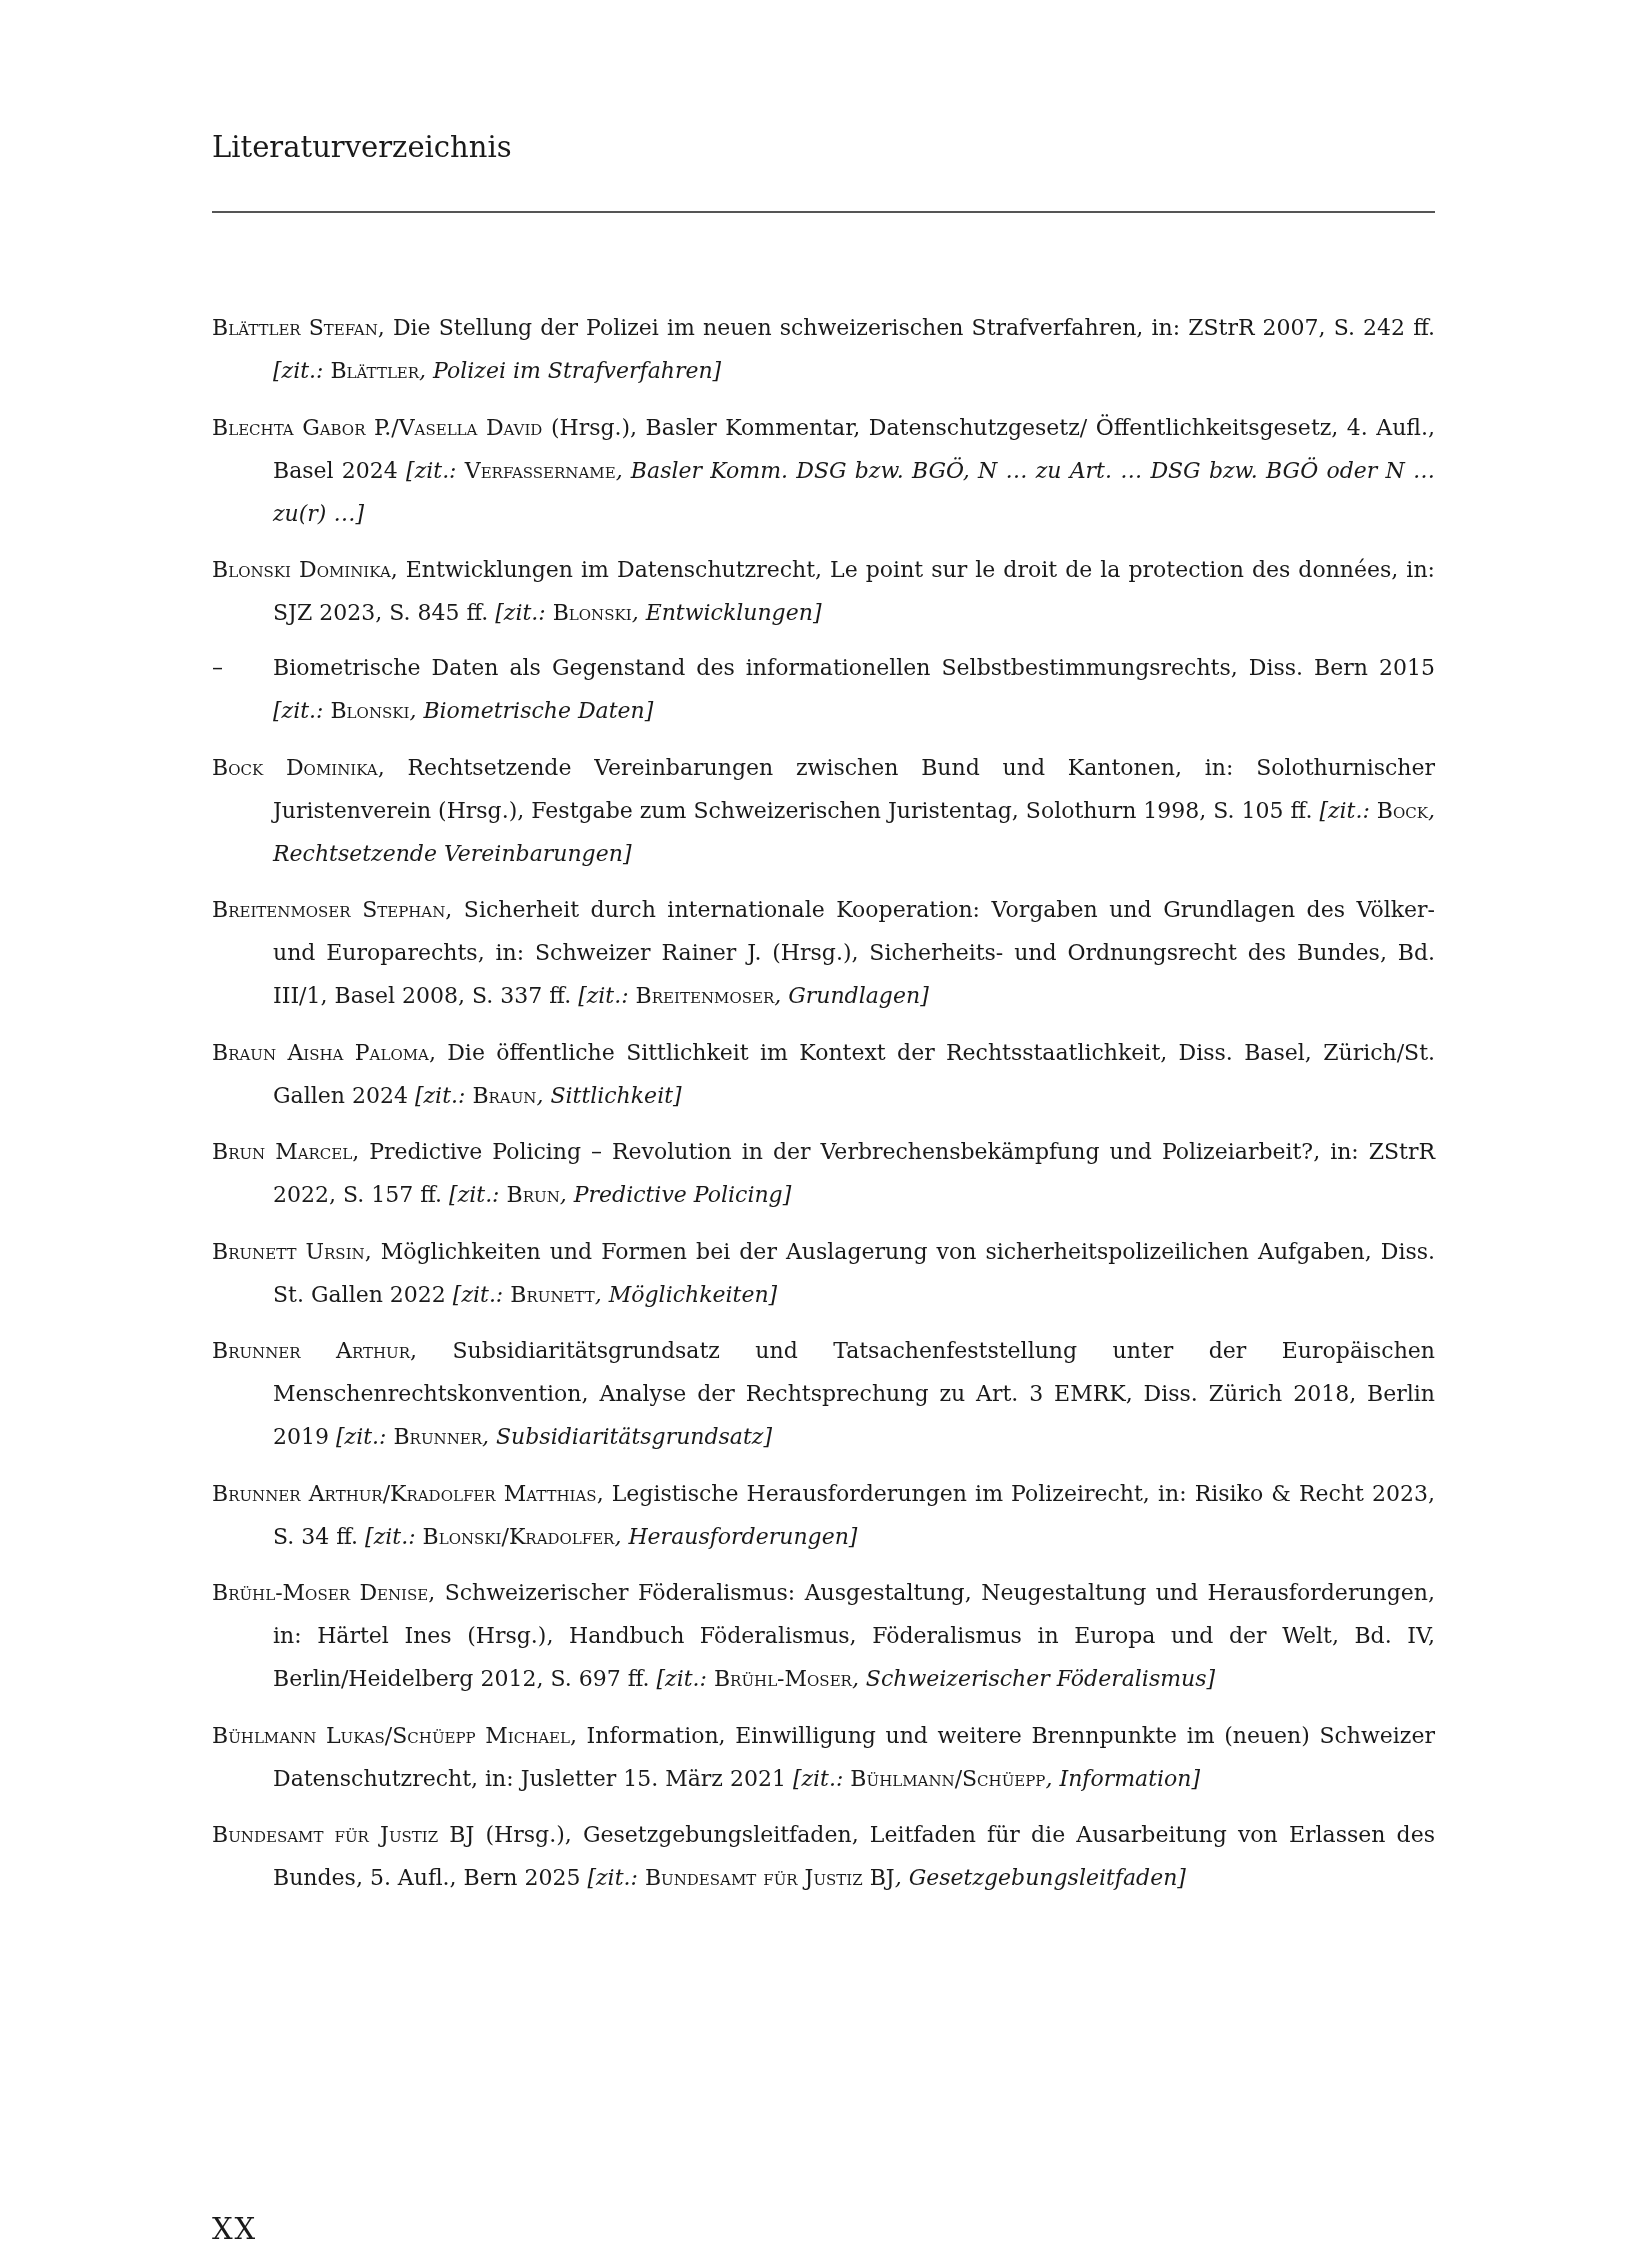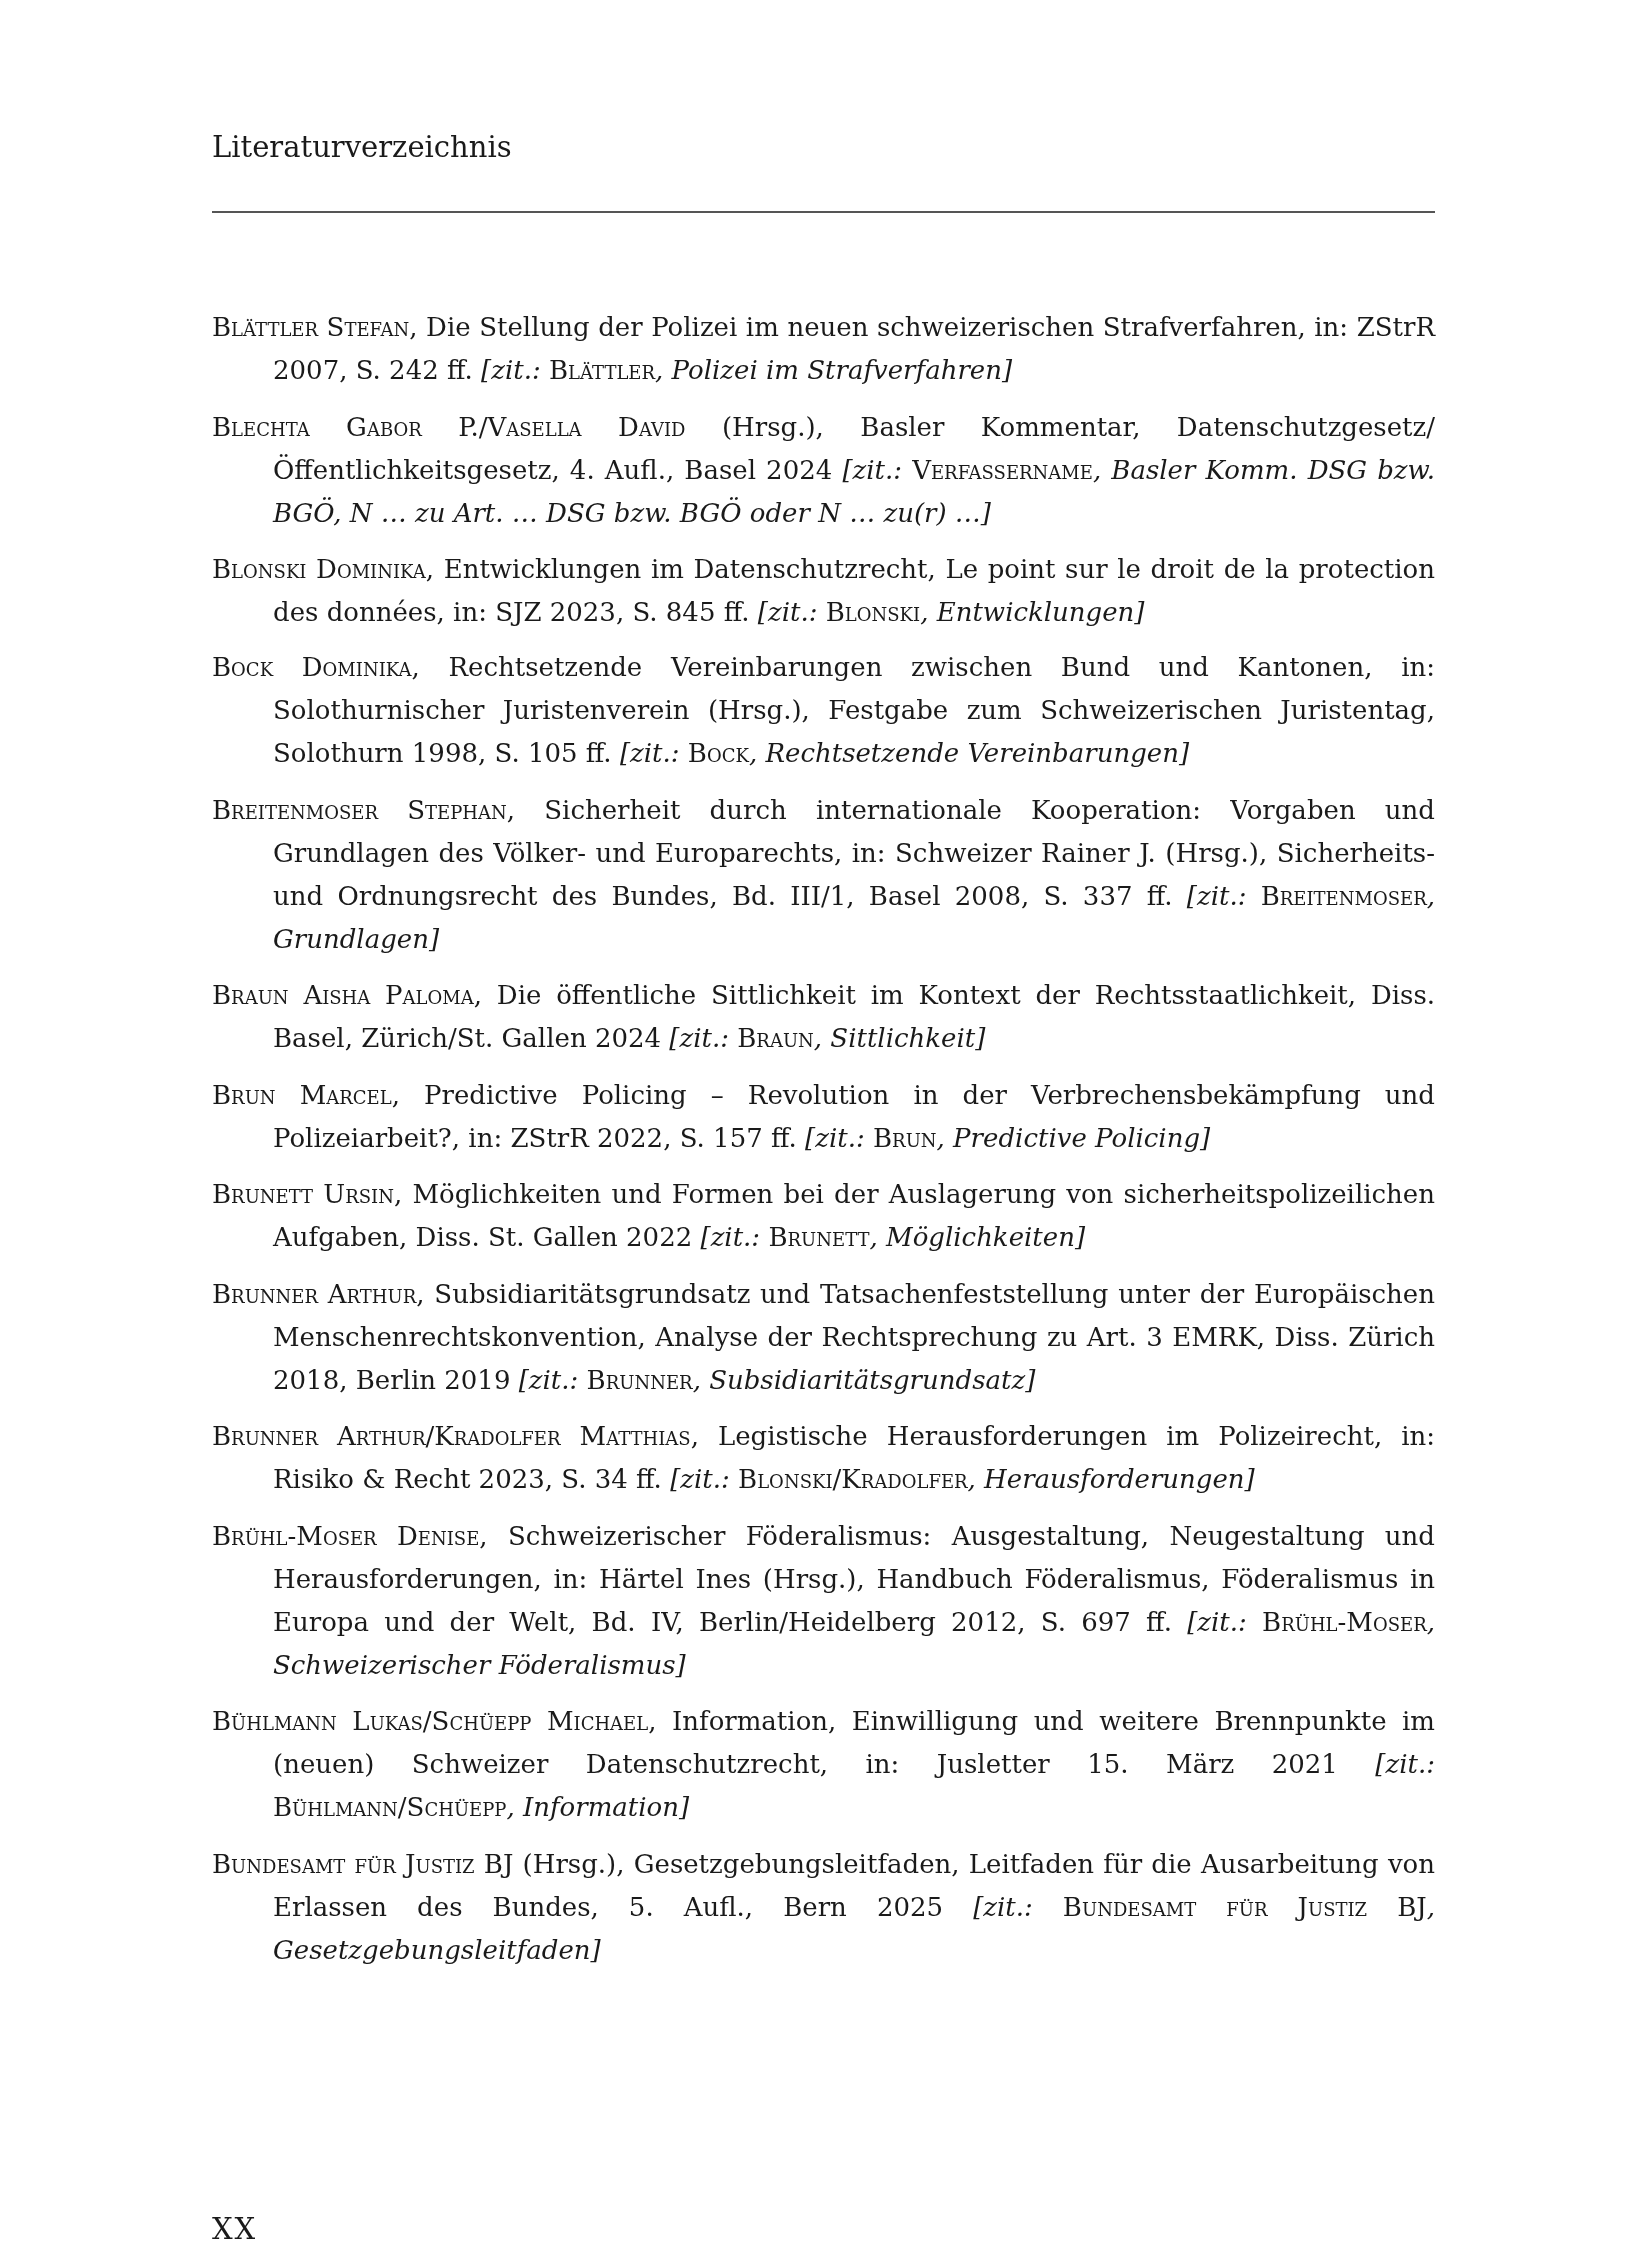--- a/index.html
+++ b/index.html
@@ -1,35 +1,36 @@
 <!DOCTYPE html>
 <html style="font-size:7.2px"><head>
 <meta charset="utf-8">
 <style>
   html,body{margin:0;padding:0;background:#fff;}
   body{width:1647px;height:2392px;position:relative;overflow:hidden;font-family:"DejaVu Serif","Liberation Serif",serif;color:#1a1a1a;}
   .header{position:absolute;left:212px;top:130px;font-size:29px;}
   .rule{position:absolute;left:212px;top:211px;width:1223px;height:1.8px;background:#555;}
-  .bib{position:absolute;left:212px;top:306px;width:1223px;font-size:26px;line-height:43px;}
+  .bib{position:absolute;left:212px;top:306px;width:1223px;font-size:22px;line-height:43px;}
   .entry{text-align:justify;padding-left:61px;text-indent:-61px;margin-bottom:13.5px;hyphens:none;}
   .entry.dash{position:relative;}
   .sc{font-variant:small-caps;}
   .it{font-style:italic;}
   .pageno{position:absolute;left:212px;top:2212px;font-size:29px;letter-spacing:1.8px;}
 </style>
 </head>
 <body>
 
 <div class="header">Literaturverzeichnis</div>
 <div class="rule"></div>
 
 <div class="bib">
   <div class="entry"><span class="sc">Blättler Stefan</span><span>, Die Stellung der Polizei im neuen schweizerischen Strafverfahren, in: ZStrR 2007, S. 242 ff. </span><span class="it">[zit.: </span><span class="sc">Blättler</span><span class="it">, Polizei im Strafverfahren]</span></div>
   <div class="entry"><span class="sc">Blechta Gabor P./Vasella David</span><span> (Hrsg.), Basler Kommentar, Datenschutzgesetz/ Öffentlichkeitsgesetz, 4. Aufl., Basel 2024 </span><span class="it">[zit.: </span><span class="sc">Verfassername</span><span class="it">, Basler Komm. DSG bzw. BGÖ, N … zu Art. … DSG bzw. BGÖ oder N … zu(r) …]</span></div>
   <div class="entry" style="margin-bottom:12px"><span class="sc">Blonski Dominika</span><span>, Entwicklungen im Datenschutzrecht, Le point sur le droit de la protection des données, in: SJZ 2023, S. 845 ff. </span><span class="it">[zit.: </span><span class="sc">Blonski</span><span class="it">, Entwicklungen]</span></div>
+  <div class="entry dash"><span style="display:inline-block;width:61px;text-indent:0">–</span><span>Biometrische Daten als Gegenstand des informationellen Selbstbestimmungsrechts, Diss. Bern 2015 </span><span class="it">[zit.: </span><span class="sc">Blonski</span><span class="it">, Biometrische Daten]</span></div>
   <div class="entry"><span class="sc">Bock Dominika</span><span>, Rechtsetzende Vereinbarungen zwischen Bund und Kantonen, in: Solothurnischer Juristenverein (Hrsg.), Festgabe zum Schweizerischen Juristentag, Solothurn 1998, S. 105 ff. </span><span class="it">[zit.: </span><span class="sc">Bock</span><span class="it">, Rechtsetzende Vereinbarungen]</span></div>
   <div class="entry"><span class="sc">Breitenmoser Stephan</span><span>, Sicherheit durch internationale Kooperation: Vorgaben und Grundlagen des Völker- und Europarechts, in: Schweizer Rainer J. (Hrsg.), Sicherheits- und Ordnungsrecht des Bundes, Bd. III/1, Basel 2008, S. 337 ff. </span><span class="it">[zit.: </span><span class="sc">Breitenmoser</span><span class="it">, Grundlagen]</span></div>
   <div class="entry"><span class="sc">Braun Aisha Paloma</span><span>, Die öffentliche Sittlichkeit im Kontext der Rechtsstaatlichkeit, Diss. Basel, Zürich/St. Gallen 2024 </span><span class="it">[zit.: </span><span class="sc">Braun</span><span class="it">, Sittlichkeit]</span></div>
   <div class="entry"><span class="sc">Brun Marcel</span><span>, Predictive Policing – Revolution in der Verbrechensbekämpfung und Polizeiarbeit?, in: ZStrR 2022, S. 157 ff. </span><span class="it">[zit.: </span><span class="sc">Brun</span><span class="it">, Predictive Policing]</span></div>
   <div class="entry"><span class="sc">Brunett Ursin</span><span>, Möglichkeiten und Formen bei der Auslagerung von sicherheitspolizeilichen Aufgaben, Diss. St. Gallen 2022 </span><span class="it">[zit.: </span><span class="sc">Brunett</span><span class="it">, Möglichkeiten]</span></div>
   <div class="entry"><span class="sc">Brunner Arthur</span><span>, Subsidiaritätsgrundsatz und Tatsachenfeststellung unter der Europäischen Menschenrechtskonvention, Analyse der Rechtsprechung zu Art. 3 EMRK, Diss. Zürich 2018, Berlin 2019 </span><span class="it">[zit.: </span><span class="sc">Brunner</span><span class="it">, Subsidiaritätsgrundsatz]</span></div>
   <div class="entry"><span class="sc">Brunner Arthur/Kradolfer Matthias</span><span>, Legistische Herausforderungen im Polizeirecht, in: Risiko &amp; Recht 2023, S. 34 ff. </span><span class="it">[zit.: </span><span class="sc">Blonski/Kradolfer</span><span class="it">, Herausforderungen]</span></div>
   <div class="entry"><span class="sc">Brühl-Moser Denise</span><span>, Schweizerischer Föderalismus: Ausgestaltung, Neugestaltung und Herausforderungen, in: Härtel Ines (Hrsg.), Handbuch Föderalismus, Föderalismus in Europa und der Welt, Bd. IV, Berlin/Heidelberg 2012, S. 697 ff. </span><span class="it">[zit.: </span><span class="sc">Brühl-Moser</span><span class="it">, Schweizerischer Föderalismus]</span></div>
   <div class="entry"><span class="sc">Bühlmann Lukas/Schüepp Michael</span><span>, Information, Einwilligung und weitere Brennpunkte im (neuen) Schweizer Datenschutzrecht, in: Jusletter 15. März 2021 </span><span class="it">[zit.: </span><span class="sc">Bühlmann/Schüepp</span><span class="it">, Information]</span></div>
   <div class="entry"><span class="sc">Bundesamt für Justiz BJ</span><span> (Hrsg.), Gesetzgebungsleitfaden, Leitfaden für die Ausarbeitung von Erlassen des Bundes, 5. Aufl., Bern 2025 </span><span class="it">[zit.: </span><span class="sc">Bundesamt für Justiz BJ</span><span class="it">, Gesetzgebungsleitfaden]</span></div>

